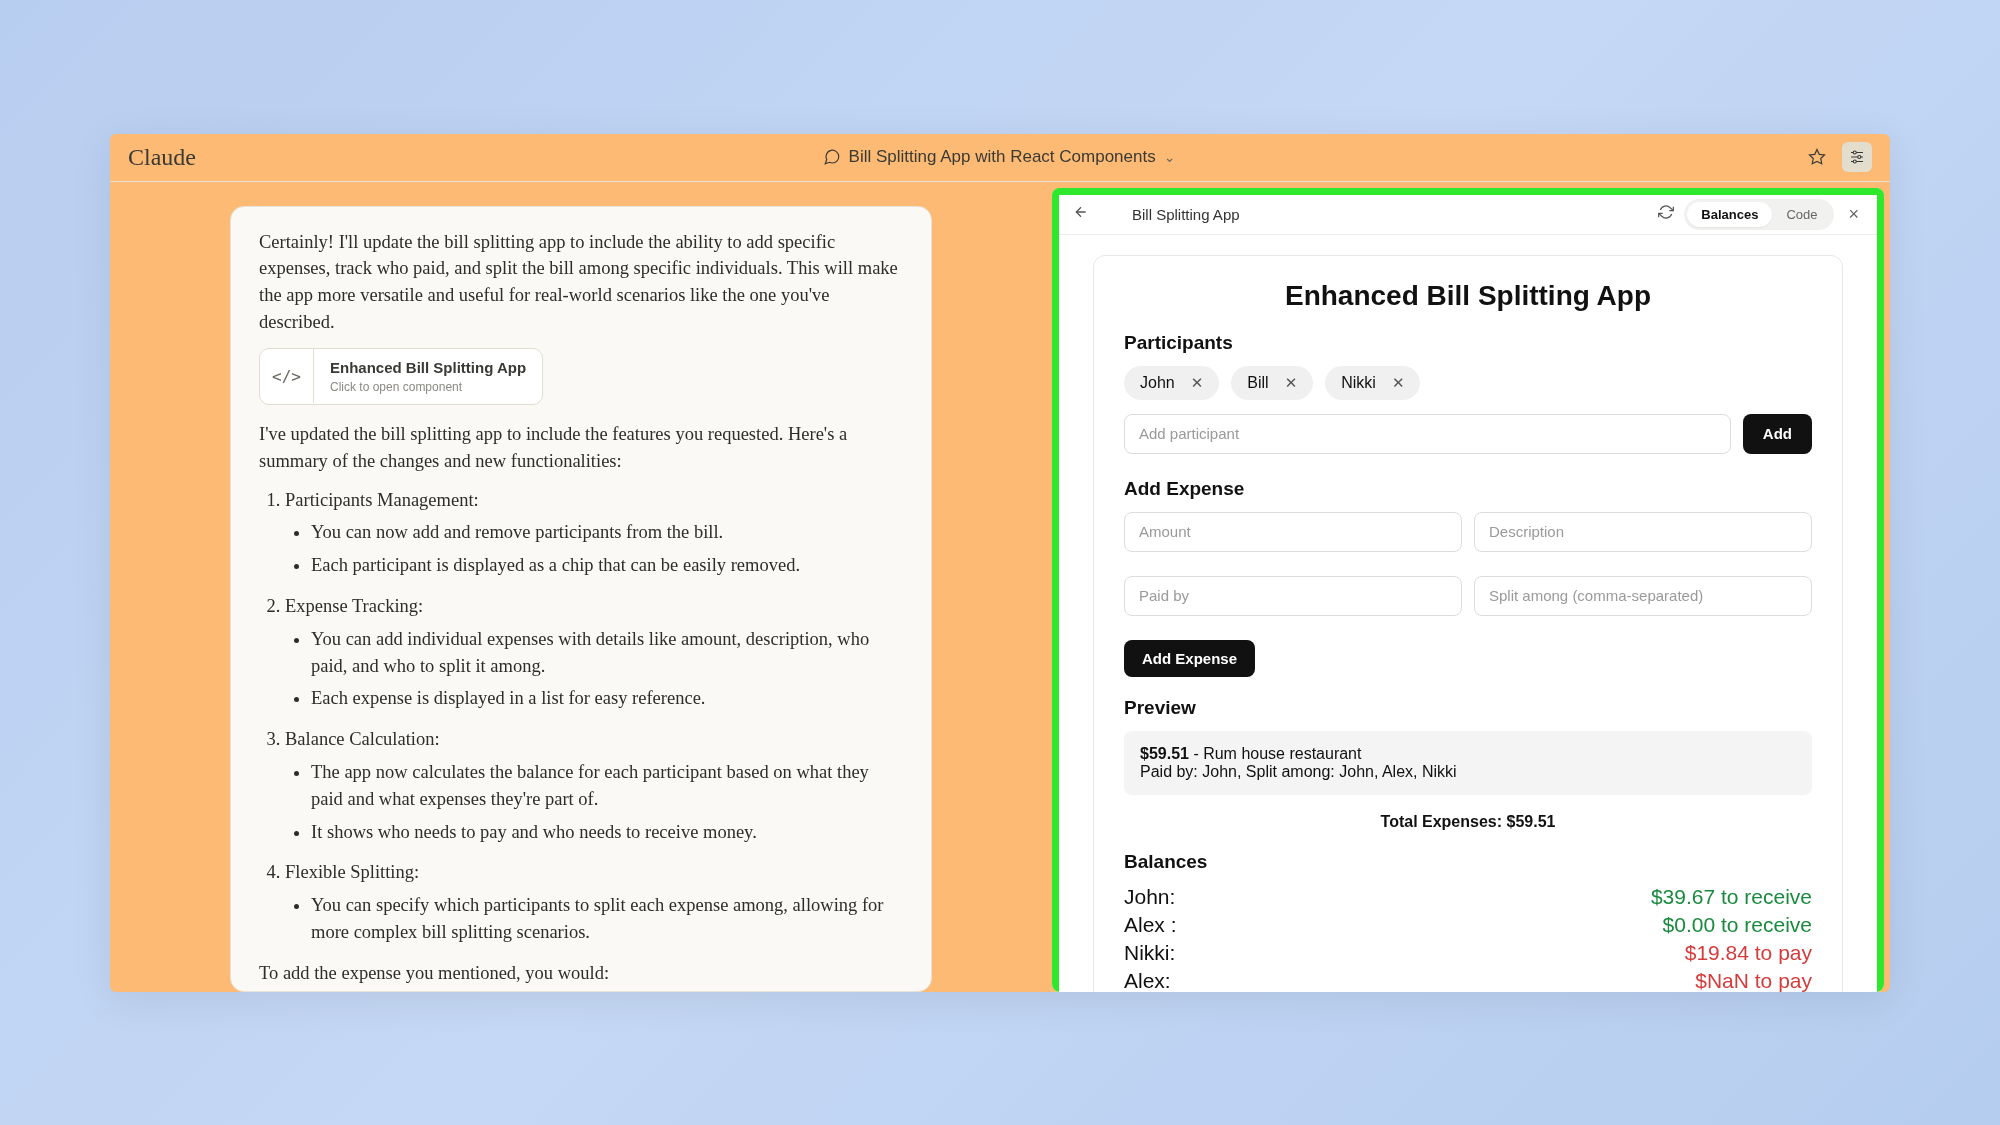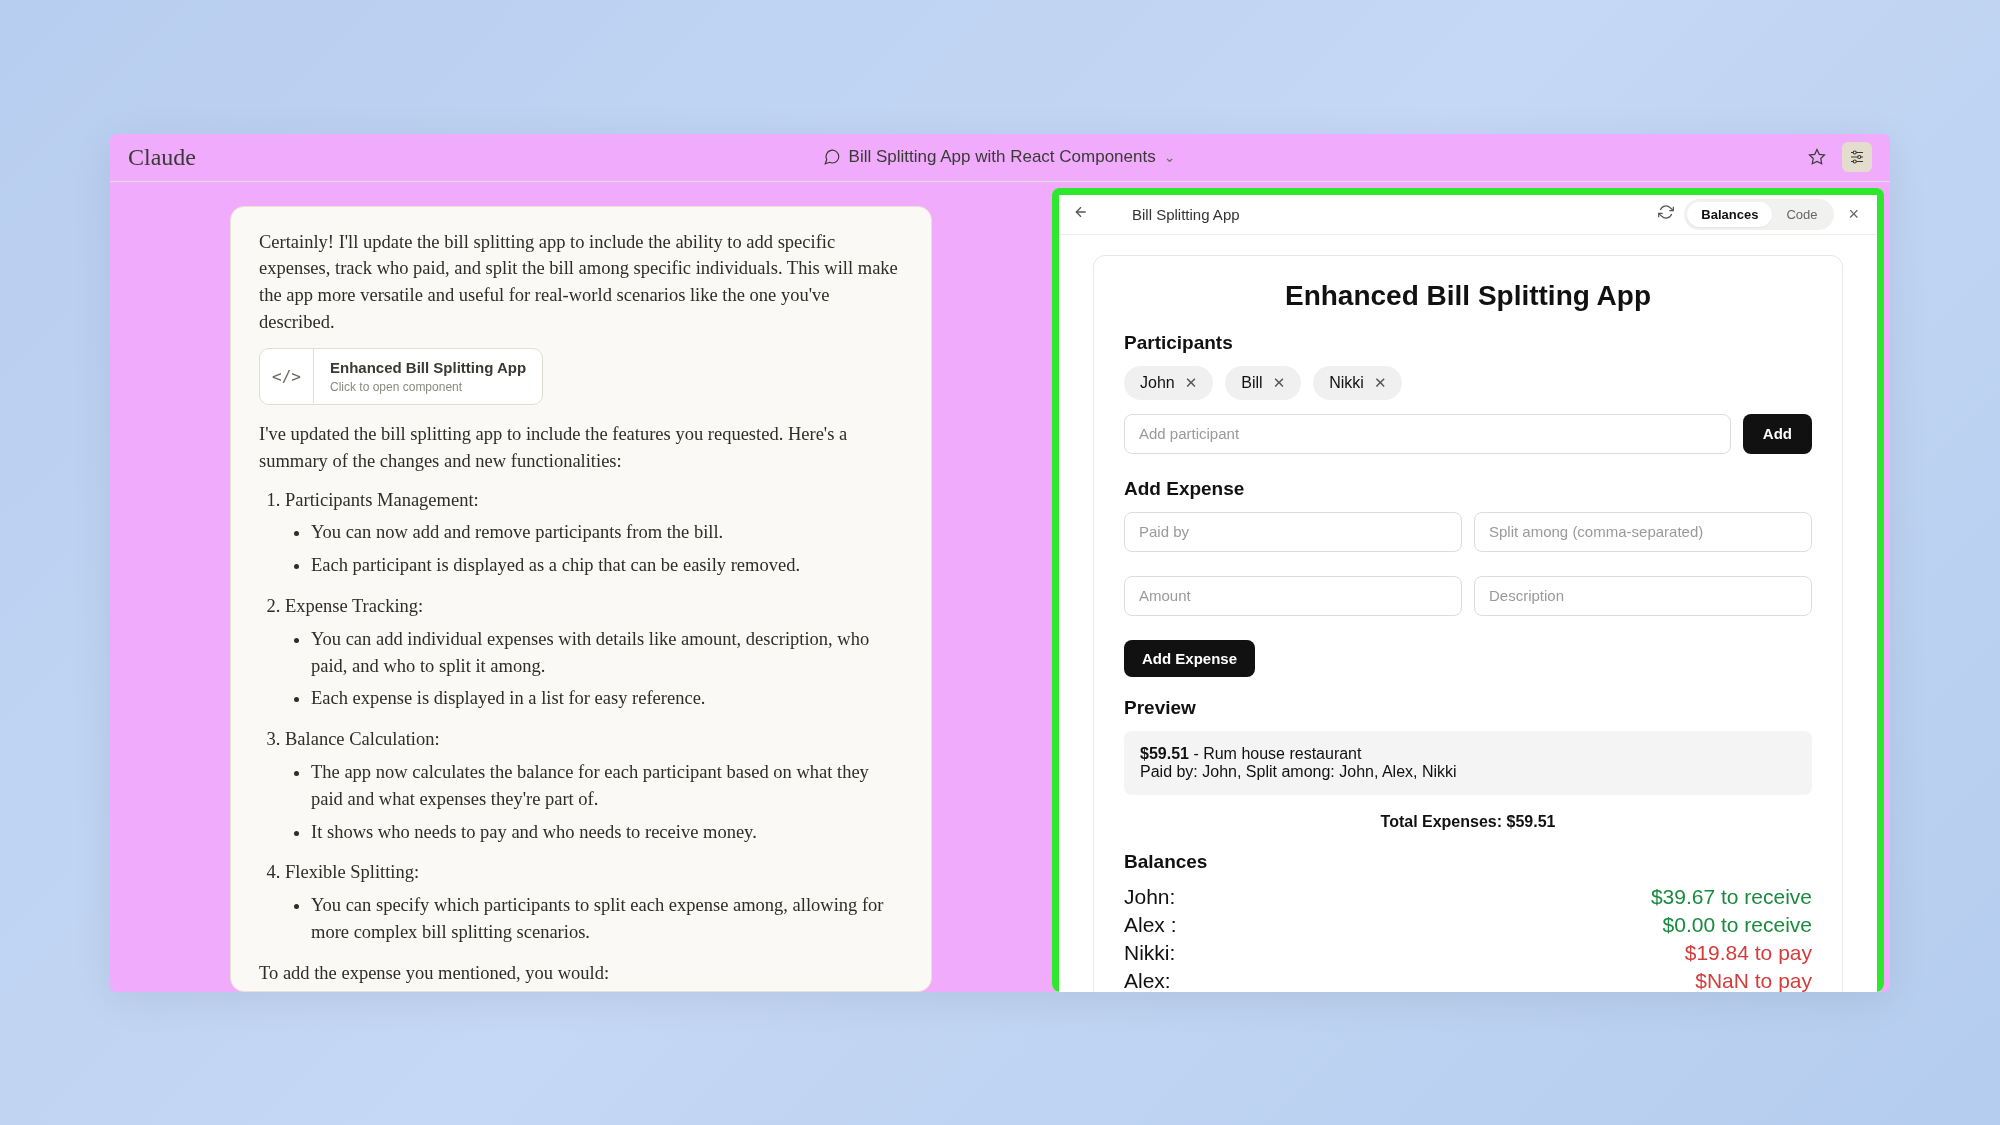--- a/index.html
+++ b/index.html
@@ -4,21 +4,21 @@
 <style>
   * { box-sizing: border-box; margin: 0; padding: 0; }
   body {
     font-family: -apple-system, BlinkMacSystemFont, "Segoe UI", Helvetica, Arial, sans-serif;
     background: linear-gradient(135deg, #b8cef0 0%, #c5d8f5 50%, #b5cdef 100%);
     width: 2000px; height: 1125px; overflow: hidden;
     display: flex; align-items: center; justify-content: center;
   }
   .app-frame {
     width: 1780px; height: 858px;
-    background: #f0abfc;
+    background: #fdba74;
     border-radius: 6px;
     overflow: hidden;
     display: flex; flex-direction: column;
     box-shadow: 0 8px 40px rgba(0,0,0,0.08);
   }
   .topbar {
     height: 48px; display: flex; align-items: center;
     padding: 0 18px; border-bottom: 1px solid #e3e0d7;
   }
   .brand { font-family: Georgia, "Times New Roman", serif; font-size: 24px; color: #3a3a35; }
@@ -86,21 +86,21 @@
   .close-x { font-size: 18px; color: #666; cursor: pointer; padding: 0 4px; }
 
   .preview-body { flex: 1; background: #fff; padding: 20px 34px; overflow: auto; }
   .card {
     border: 1px solid #e7e7e7; border-radius: 12px;
     padding: 24px 30px; font-family: -apple-system, sans-serif; color: #111;
   }
   .card h1 { text-align: center; font-size: 28px; font-weight: 700; margin-bottom: 20px; }
   .card h2 { font-size: 19px; font-weight: 700; margin-bottom: 12px; }
   .chips { display: flex; gap: 12px; margin-bottom: 14px; }
-  .chip { background: #f0f0f0; border-radius: 22px; padding: 8px 16px; display: flex; align-items: center; gap: 10px; font-size: 16px; }
+  .chip { background: #f0f0f0; border-radius: 22px; padding: 8px 16px; display: flex; align-items: center; gap: 16px; font-size: 16px; }
   .chip .x { color: #555; cursor: pointer; font-size: 15px; }
   .row { display: flex; gap: 12px; margin-bottom: 24px; }
   .row > * { flex: 1; }
   input.fld {
     width: 100%; height: 40px; border: 1px solid #dcdcdc; border-radius: 8px;
     padding: 0 14px; font-size: 15px; background: #fff; color: #333;
   }
   input.fld::placeholder { color: #9a9a9a; }
   .btn-dark { background: #111; color: #fff; border: none; border-radius: 8px; padding: 10px 18px; font-size: 15px; font-weight: 600; cursor: pointer; }
   .btn-dark.sm { height: 40px; padding: 0 20px; }
@@ -231,26 +231,26 @@
                 </div>
               <div class="row">
                 <input class="fld" placeholder="Add participant" style="">
                 <button class="btn-dark sm" style="flex:0 0 auto">Add</button>
               </div>
             </div>
 
             <div class="section">
               <h2>Add Expense</h2>
               <div class="row">
+                <input class="fld" placeholder="Amount" style="">
+                <input class="fld" placeholder="Description" style="">
+              </div>
+              <div class="row">
                 <input class="fld" placeholder="Paid by" style="">
                 <input class="fld" placeholder="Split among (comma-separated)" style="">
-              </div>
-              <div class="row">
-                <input class="fld" placeholder="Amount" style="">
-                <input class="fld" placeholder="Description" style="">
               </div>
               <button class="btn-dark">Add Expense</button>
             </div>
 
             <div class="section">
               <h2>Preview</h2>
               <div class="expense-box">
                 <div><span class="amt">$59.51</span><span> - Rum house restaurant</span></div>
                 <div>Paid by: John, Split among: John, Alex, Nikki</div>
               </div>

